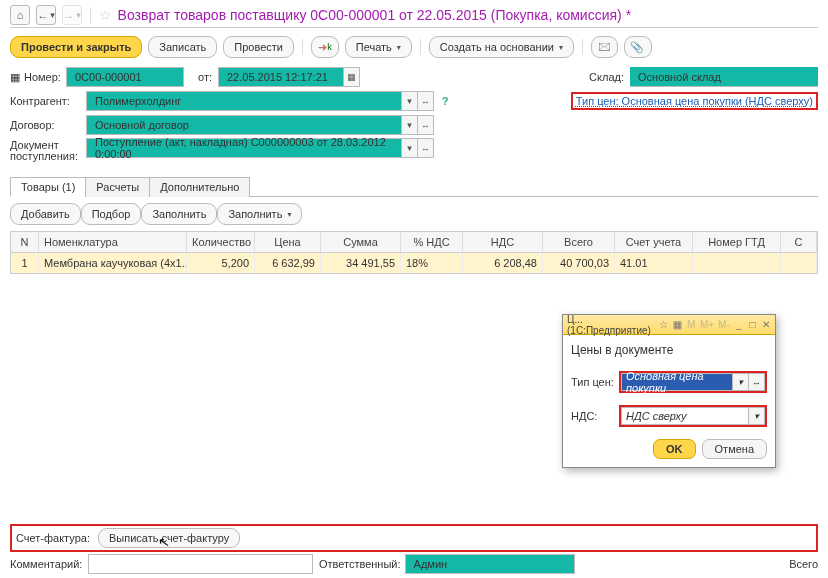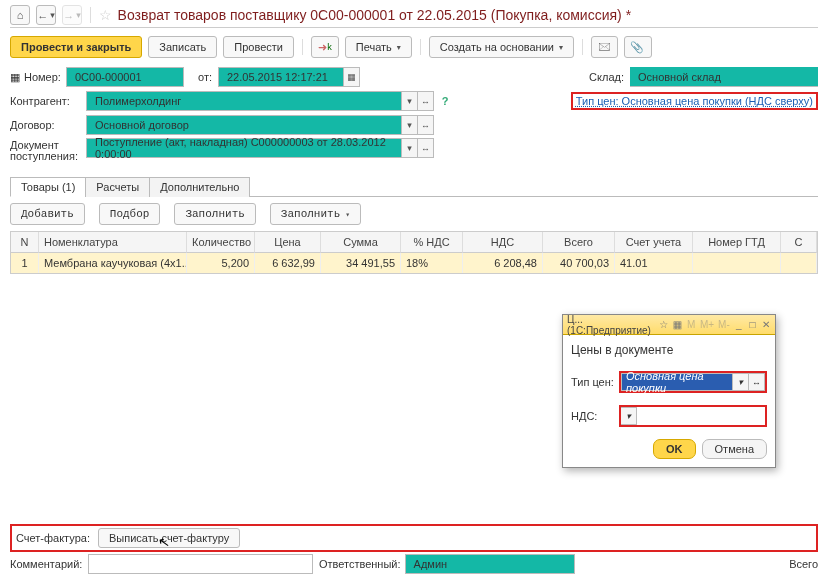--- a/index.html
+++ b/index.html
@@ -20,30 +20,30 @@
   }
   .icon-btn {
     border: 1px solid #bbb; background: #f8f8f8;
     height: 20px; min-width: 20px;
     display: flex; align-items: center; justify-content: center;
     border-radius: 3px; font-size: 11px; color: #555; cursor: pointer;
   }
   .icon-btn .chev { font-size: 9px; margin-left: 2px; }
   .sep { width: 1px; height: 16px; background: #ddd; margin: 0 2px; }
   .star { color: #ccc; font-size: 14px; }
-  .title { font-size: 14px; color: #7f1d1d; }
+  .title { font-size: 14px; color: #a21caf; }
   .toolbar {
     display: flex; align-items: center; gap: 6px;
     padding: 8px 0;
   }
   .btn {
     border: 1px solid #bbb; background: #f8f8f8;
     height: 22px; padding: 0 10px;
     display: flex; align-items: center; justify-content: center;
-    border-radius: 3px; cursor: pointer;
+    border-radius: 9px; cursor: pointer;
   }
   .btn-yellow { background: #ffd64a; border-color: #d6a800; font-weight: bold; }
   .btn-dd { display: flex; align-items: center; }
   .btn-dd .chev { font-size: 8px; margin-left: 5px; color: #555; }
 
   .form-block { padding: 0 0 6px 0; }
   .frow { display: flex; align-items: center; min-height: 22px; margin-bottom: 2px; }
   .lbl { color: #333; }
   .field-wrap { position: relative; display: flex; align-items: stretch; height: 20px; }
   .field {
@@ -69,21 +69,21 @@
     display: flex; border-bottom: 1px solid #bbb; margin-top: 6px;
   }
   .tab {
     border: 1px solid #bbb; border-bottom: none;
     padding: 3px 10px; margin-right: -1px; background: #f3f3f3;
     position: relative; top: 1px; cursor: pointer;
   }
   .tab.active { background: #fff; border-bottom: 1px solid #fff; }
 
   .inner-toolbar {
-    display: flex; gap: 14px; padding: 6px 0; font-family: Liberation Mono, monospace;
+    display: flex; gap: 0; padding: 6px 0;
   }
 
   .grid { border: 1px solid #ccc; }
   .grid-row { display: grid; grid-template-columns: 28px 148px 68px 66px 80px 62px 80px 72px 78px 88px 1fr; }
   .grid-hdr { background: #f5f5f5; }
   .grid-hdr .cell { border-right: 1px solid #ddd; border-bottom: 1px solid #ccc; padding: 4px 5px; font-size: 11px; color: #444; text-align: center;}
   .grid-body .cell { border-right: 1px solid #eee; padding: 4px 5px; font-size: 11px; white-space: nowrap; overflow: hidden;}
   .grid-body .grid-row:first-child { background: #fff4cc; }
   .num { text-align: right; }
   .ctr { text-align: center; }
@@ -304,20 +304,21 @@
       <div class="p-red">
         <div class="pfield sel">Основная цена покупки</div>
         <div class="pbtn">▾</div>
         <div class="pbtn">↔</div>
       </div>
     </div>
 
     <div class="popup-row">
       <span class="plbl">НДС:</span>
       <div class="p-red">
+        <div class="pfield">НДС сверху</div>
         <div class="pbtn">▾</div>
       </div>
     </div>
 
     <div class="popup-btns">
       <div class="pop-btn ok">OK</div>
       <div class="pop-btn">Отмена</div>
     </div>
   </div>
 </div>

